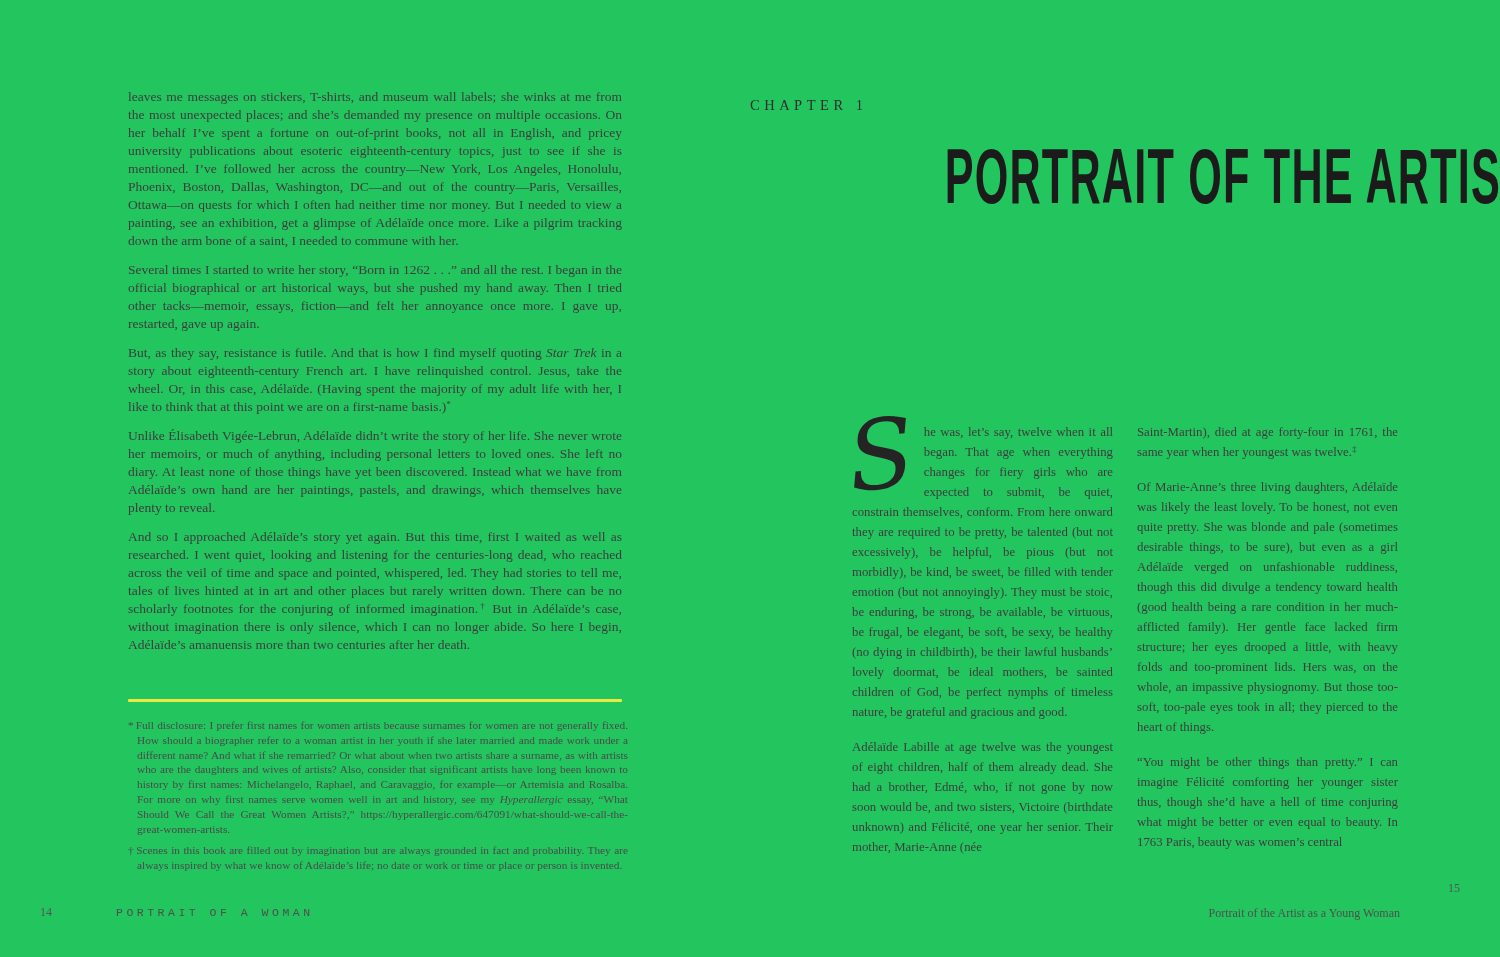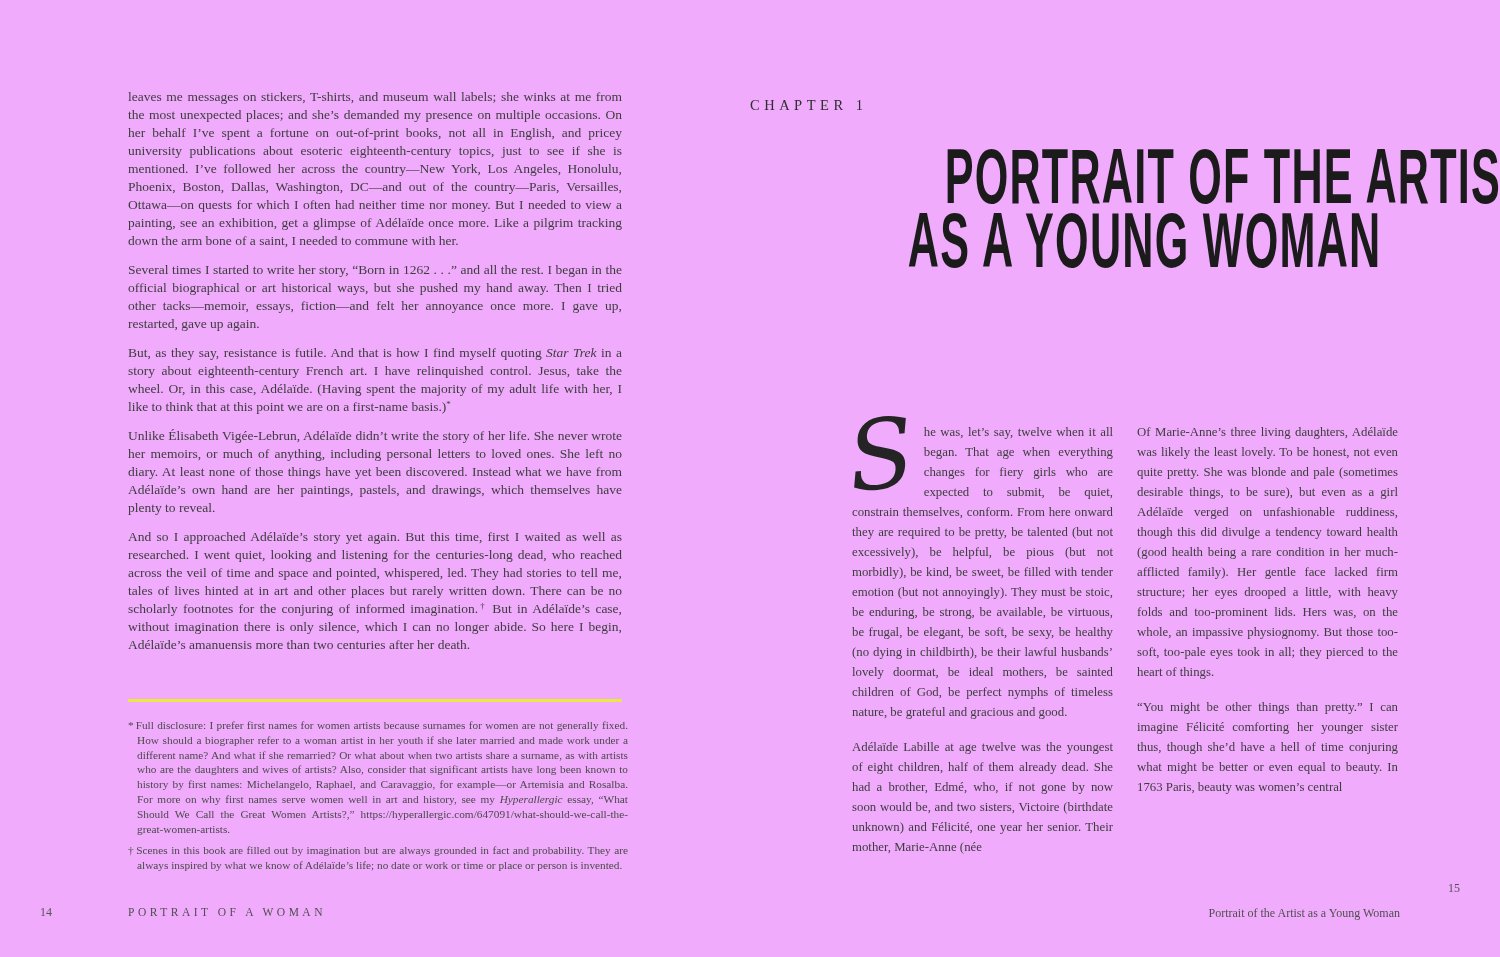--- a/index.html
+++ b/index.html
@@ -1,17 +1,17 @@
 <!DOCTYPE html>
 <html><head>
 <meta charset="utf-8">
 <style>
   html,body { margin:0; padding:0; background:#ffffff; }
   .canvas {
-    position:relative; width:1500px; height:957px; background:#f0abfc;
+    position:relative; width:1500px; height:957px; background:#22c55e;
     font-family:"Liberation Serif", serif; color:#3d3d3d; overflow:hidden;
   }
 
   
   .left-text {
     position:absolute; left:128px; top:88px; width:494px;
     font-size:13.5px; line-height:18px; text-align:justify;
   }
   .left-text p { margin:0 0 11px 0; }
   .left-text p:last-child { margin-bottom:0; }
@@ -27,22 +27,22 @@
     font-size:11.3px; line-height:14.8px; color:#4a4a4a; text-align:justify;
   }
   .footnotes .fn { margin:0 0 7px 0; padding-left:9px; text-indent:-9px; }
   .footnotes .fn-marker { margin-right:2px; }
   .footnotes i { font-style:italic; }
 
   .footer-left-num {
     position:absolute; left:40px; top:905px; font-size:12px; color:#555;
   }
   .footer-left-head {
-    position:absolute; left:128px; top:906px; font-size:11.5px;
-    letter-spacing:3.5px; color:#4f4f4f;
+    position:absolute; left:116px; top:906px; font-size:11.5px;
+    letter-spacing:3.5px; color:#4f4f4f;font-family:Liberation Mono, monospace;
   }
 
   
   .chapter-label {
     position:absolute; left:750px; top:97px; width:750px; text-align:left;
     font-size:14.5px; letter-spacing:4.5px; color:#2e2e2e;
   }
   .chapter-title {
     position:absolute; left:750px; top:141px; width:750px; text-align:center;
     color:#1b1b1b;
@@ -105,29 +105,29 @@
     <div class="footer-left-num">14</div>
     <div class="footer-left-head">PORTRAIT OF A WOMAN</div>
   </div>
 
   <div>
 
     <div class="chapter-label">CHAPTER 1</div>
 
     <div class="chapter-title">
       <span class="title-line"><span>PORTRAIT OF THE ARTIST</span></span>
-      <span class="title-line"><span>AS A YOUNG WOMAN</span></span>
     </div>
 
     <div class="columns">
       <div class="col">
         <p><span class="dropcap">S</span><span>he was, let’s say, twelve when it all began. That age when everything changes for fiery girls who are expected to submit, be quiet, constrain themselves, conform. From here onward they are required to be pretty, be talented (but not excessively), be helpful, be pious (but not morbidly), be kind, be sweet, be filled with tender emotion (but not annoyingly). They must be stoic, be enduring, be strong, be available, be virtuous, be frugal, be elegant, be soft, be sexy, be healthy (no dying in childbirth), be their lawful husbands’ lovely doormat, be ideal mothers, be sainted children of God, be perfect nymphs of timeless nature, be grateful and gracious and good.</span></p>
         <p>Adélaïde Labille at age twelve was the youngest of eight children, half of them already dead. She had a brother, Edmé, who, if not gone by now soon would be, and two sisters, Victoire (birthdate unknown) and Félicité, one year her senior. Their mother, Marie-Anne (née</p>
       </div>
       <div class="col">
+        <p><span>Saint-Martin), died at age forty-four in 1761, the same year when her youngest was twelve.</span><sup class="fnmark">‡</sup></p>
         <p>Of Marie-Anne’s three living daughters, Adélaïde was likely the least lovely. To be honest, not even quite pretty. She was blonde and pale (sometimes desirable things, to be sure), but even as a girl Adélaïde verged on unfashionable ruddiness, though this did divulge a tendency toward health (good health being a rare condition in her much-afflicted family). Her gentle face lacked firm structure; her eyes drooped a little, with heavy folds and too-prominent lids. Hers was, on the whole, an impassive physiognomy. But those too-soft, too-pale eyes took in all; they pierced to the heart of things.</p>
         <p>“You might be other things than pretty.” I can imagine Félicité comforting her younger sister thus, though she’d have a hell of time conjuring what might be better or even equal to beauty. In 1763 Paris, beauty was women’s central</p>
       </div>
     </div>
 
     <div class="footer-right-head">Portrait of the Artist as a Young Woman</div>
     <div class="footer-right-num">15</div>
   </div>
 
 </div>

